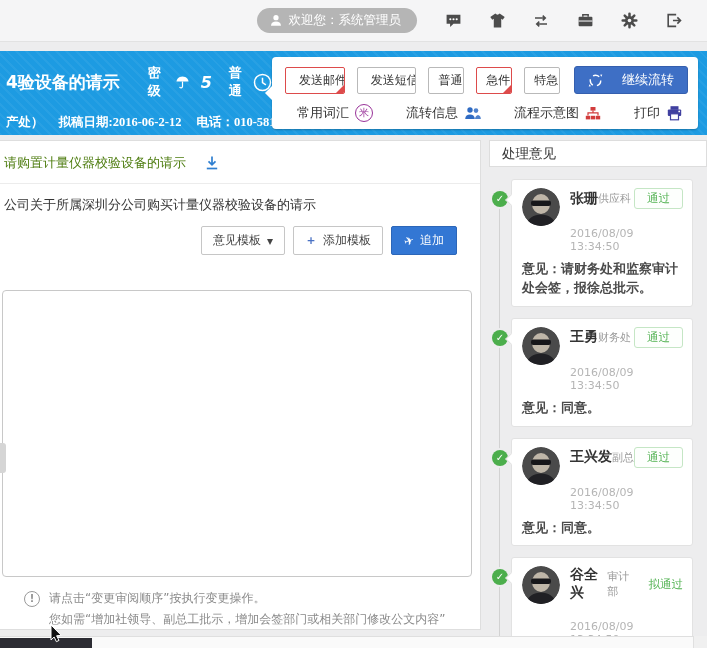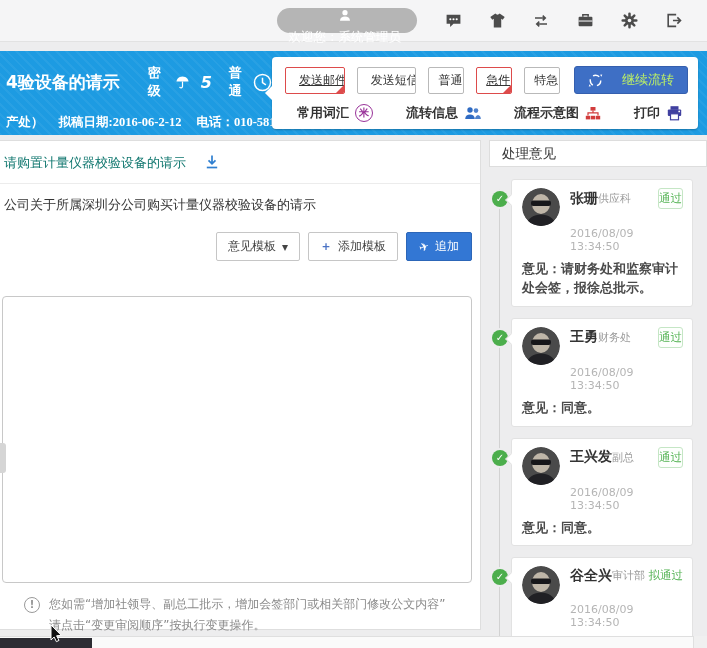--- a/index.html
+++ b/index.html
@@ -9,21 +9,21 @@
     background:#ededee; position:relative; font-size:13px; color:#333;
   }
   svg { display:block; }
 
   
   .topbar { position:absolute; left:0; top:0; width:707px; height:42px;
     background:#f5f5f6; border-bottom:1px solid #e2e2e2;
     display:flex; align-items:center; justify-content:flex-end; padding-right:12px; }
   .user-pill { display:flex; align-items:center; gap:6px; background:#b5b5b5;
     color:#fff; border-radius:13px; height:25px; padding:0 16px 0 12px;
-    font-size:12.5px; cursor:pointer;flex-direction:column; }
+    font-size:12.5px; cursor:pointer; }
   .tb-icons { display:flex; align-items:center; margin-left:14px; }
   .tb-btn { width:44px; height:30px; display:flex; align-items:center; justify-content:center; cursor:pointer; }
 
   
   .bluebar { position:absolute; left:0; top:51px; width:707px; height:84px;
     background:#1d9be2;
     background-image:repeating-linear-gradient(45deg, rgba(255,255,255,.05) 0 2px, rgba(0,0,0,0) 2px 7px);
     color:#fff; }
   .blue-left { position:absolute; left:6px; top:0; width:266px; height:84px; }
   .title-row { display:flex; align-items:center; margin-top:13px; }
@@ -35,38 +35,38 @@
 
   .action-panel { position:absolute; left:272px; top:6px; width:426px; height:72px;
     background:#fff; border-radius:4px; box-shadow:0 1px 2px rgba(0,0,0,.25); }
   .action-panel::before { content:""; position:absolute; left:-7px; top:50%; margin-top:-7px;
     border-top:7px solid transparent; border-bottom:7px solid transparent; border-right:7px solid #fff; }
   .ap-row1 { display:flex; align-items:center; gap:12px; padding:9px 10px 4px 13px; }
   .act-btn { position:relative; background:#fff; border:1px solid #b9b9b9; border-radius:2px;
     color:#333; font-size:12px; padding:4px 13px; cursor:pointer; white-space:nowrap;
     font-family:inherit; overflow:hidden; }
   .act-btn.narrow { padding:4px 9px; }
-  .act-btn.urgent { border-color:#dd4b4b;text-decoration:underline; }
+  .act-btn.urgent { border-color:#dd4b4b; }
   .act-btn.urgent::after { content:""; position:absolute; right:0; bottom:0;
     border-left:8px solid transparent; border-bottom:8px solid #dd4b4b; }
   .btn-continue { display:flex; align-items:center; gap:19px; margin-left:2px;
-    background:#3e6fc5; border:1px solid #355fae; border-radius:3px; color:#bef264;
+    background:#3e6fc5; border:1px solid #355fae; border-radius:3px; color:#ffffff;
     font-size:13px; padding:4px 13px; cursor:pointer; font-family:inherit; white-space:nowrap; }
-  .ap-row2 { display:flex; align-items:center; gap:33px; padding:6px 10px 0 25px;font-weight:bold; }
+  .ap-row2 { display:flex; align-items:center; gap:33px; padding:6px 10px 0 25px; }
   .ap-link { display:flex; align-items:center; gap:6px; font-size:13px; color:#333; cursor:pointer; white-space:nowrap; }
   .circ-char { width:18px; height:18px; border:1px solid #993399; border-radius:50%;
     color:#993399; font-size:10px; display:flex; align-items:center; justify-content:center; }
 
   
   .doc-card { position:absolute; left:0; top:140px; width:481px; height:490px;
     background:#fff; border:1px solid #dedede; border-left:none; }
-  .attach-row { display:flex; gap:18px; padding:13px 12px 11px 4px; font-size:13px; color:#0f766e; }
+  .attach-row { display:flex; align-items:center; gap:18px; padding:13px 12px 11px 4px; font-size:13px; color:#4d7c0f; }
   .divider { border-top:1px solid #ececec; }
   .subject-row { padding:12px 12px 12px 4px; font-size:13px; color:#333; }
-  .tpl-toolbar { display:flex; justify-content:flex-end; align-items:center; gap:8px; margin-top:6px; padding-right:8px; }
+  .tpl-toolbar { display:flex; justify-content:flex-end; align-items:center; gap:8px; padding-right:23px; }
   .tpl-btn { display:flex; align-items:center; gap:6px; background:#fff; border:1px solid #c6c6c6;
     border-radius:2px; color:#444; font-size:12px; padding:5px 11px; cursor:pointer; font-family:inherit; }
   .tpl-btn .plus { color:#4a72c4; font-weight:bold; }
   .btn-append { display:flex; align-items:center; gap:6px; background:#3377d4; border:1px solid #2c66b8;
     border-radius:2px; color:#fff; font-size:12px; padding:5px 12px; cursor:pointer; font-family:inherit; }
   .btn-append .plane { display:inline-block; transform:rotate(-20deg); font-size:12px; }
   .comment-area { display:block; width:470px; height:287px; margin:35px 8px 0 2px;
     border:1px solid #c8c8c8; border-radius:4px; background:#fff; resize:none; outline:none;
     font-family:inherit; font-size:13px; padding:8px; }
   .notice { display:flex; gap:9px; margin:11px 10px 0 24px; color:#8a8a8a; font-size:12px; line-height:1.75; }
@@ -88,21 +88,21 @@
   .mark { position:absolute; }
   .mark.green { left:-20px; top:11px; width:16px; height:16px; border-radius:50%;
     background:#4cae4c; color:#fff; font-size:10px; line-height:16px; text-align:center;
     box-shadow:0 0 0 2px #ededee; }
   .op-head { display:flex; align-items:flex-start; }
   .avatar { width:38px; height:38px; border-radius:50%; overflow:hidden; flex:0 0 auto; }
   .op-meta { flex:1; margin-left:10px; min-width:0; }
   .op-nr { display:flex; align-items:center; }
   .op-name { font-size:14px; font-weight:bold; color:#333; }
   .op-dept { font-size:11px; color:#9b9b9b; }
-  .badge { margin-left:auto; font-size:11.5px; border-radius:3px; padding:2px 0; white-space:nowrap; }
+  .badge { margin-left:auto; font-size:11.5px; border-radius:3px; padding:2px 12px; white-space:nowrap; }
   .badge.pass { color:#54b354; border:1px solid #c5e6c5; background:#fdfffd; }
   .badge.prepass { color:#54b354; padding-right:0; }
   .op-date { font-size:11px; color:#b5b5b5; margin-top:18px; }
   .op-comment { margin-top:7px; font-size:13px; font-weight:bold; color:#4a4a4a; line-height:1.45; }
 
   
   .hscroll { position:absolute; left:0; bottom:0; width:707px; height:12px;
     background:#fafafa; border-top:1px solid #dfdfdf; }
   .hthumb { position:absolute; left:0; top:1px; width:92px; height:11px; background:#2c2c33; cursor:pointer; }
   .scroll-corner { position:absolute; right:0; bottom:0; width:14px; height:12px; background:#f0f0f0; border-left:1px solid #e0e0e0; }
@@ -295,22 +295,22 @@
         <span class="plane">✈</span>
         <span>追加</span>
       </button>
     </div>
 
     <textarea class="comment-area" style=""></textarea>
 
     <div class="notice">
       <span class="info-circ">!</span>
       <div>
+        <div>请点击“变更审阅顺序”按执行变更操作。</div>
         <div>您如需“增加社领导、副总工批示，增加会签部门或相关部门修改公文内容”</div>
-        <div>请点击“变更审阅顺序”按执行变更操作。</div>
       </div>
     </div>
   </section>
   <div class="left-stub"></div>
 
   <aside class="opinions">
     <div class="op-header">处理意见</div>
     <div class="op-timeline">
 
       <div class="op-card">

